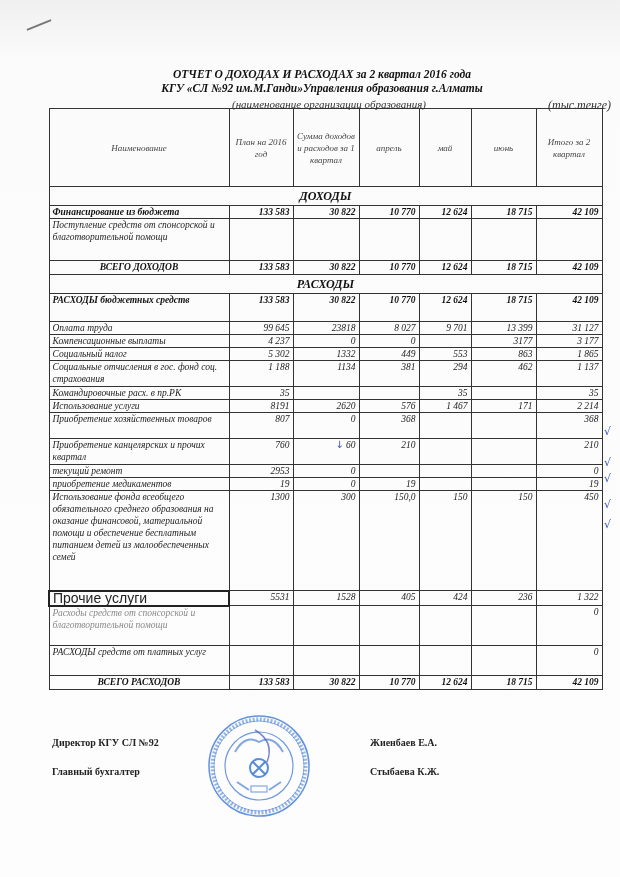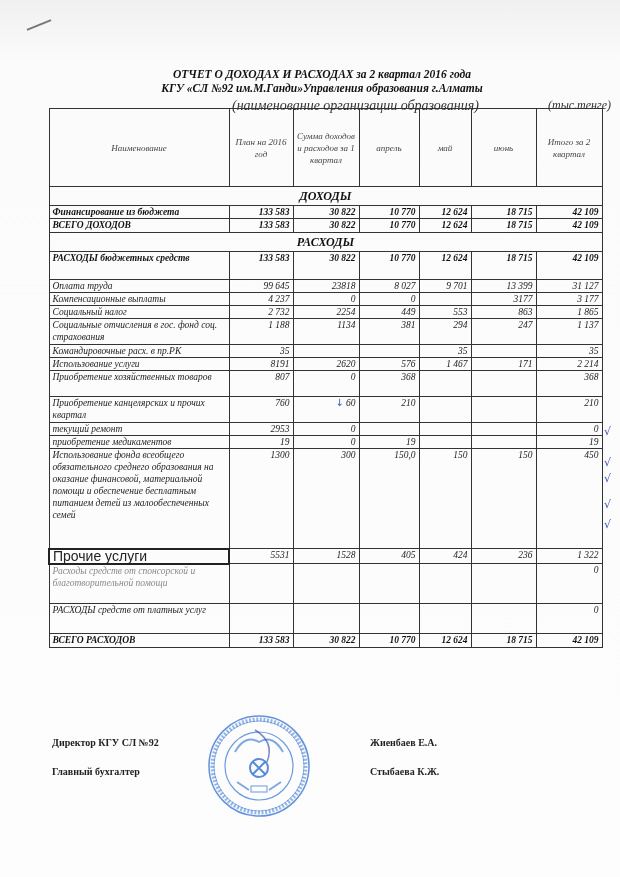--- a/index.html
+++ b/index.html
@@ -19,21 +19,21 @@
     }
     .title1, .title2 {
       position: absolute; left: 0; width: 620px; text-align: center;
       font-family: "Liberation Serif", serif; font-style: italic; font-weight: bold;
       font-size: 11.5px; color: #111;
     }
     .title1 { top: 68px; left: 12px; }
     .title2 { top: 82px; left: 12px; }
     .subcap {
       position: absolute; top: 98px; left: 232px;
-      font-family: "Liberation Serif", serif; font-style: italic; font-size: 14px; color: #333;
+      font-family: "Liberation Serif", serif; font-style: italic; font-size: 11px; color: #333;
     }
     .units {
       position: absolute; top: 98px; left: 548px;
       font-family: "Liberation Serif", serif; font-style: italic; font-size: 12px; color: #333;
     }
     table.report {
       position: absolute; left: 48px; top: 108px;
       border-collapse: collapse; table-layout: fixed; width: 553px;
       font-family: "Liberation Serif", serif; font-style: italic; font-size: 9.5px; color: #222;
     }
@@ -44,21 +44,21 @@
     table.report th {
       font-weight: normal; text-align: center; vertical-align: middle; color: #444; font-size: 9px;
     }
     td.num { text-align: right; }
     td.name { text-align: left; }
     tr.section td {
       text-align: center; font-weight: bold; font-size: 12px; border-left: 1px solid #333; border-right: 1px solid #333;
       height: 18px; vertical-align: middle; color: #111;
     }
     tr.bold td { font-weight: bold; color: #111; }
-    tr.total td.name { }
+    tr.total td.name { text-align: center; }
     td.faded { color: #888; }
     td.plain { font-style: normal; font-family: Liberation Sans, sans-serif; font-size: 14px; }
     td.bottom { vertical-align: bottom; }
     .check {
       position: absolute; font-family: "DejaVu Sans", sans-serif; font-size: 11px; color: #3b56b8;
     }
     .sig {
       position: absolute; font-family: "Liberation Serif", serif; font-weight: bold; font-size: 10px; color: #222;
     }
     .stamp {
@@ -101,20 +101,29 @@
   </tr>
   <tr class="bold" style="height:13px">
     <td class="name">Финансирование из бюджета</td>
     <td class="num">133 583</td>
     <td class="num">30 822</td>
     <td class="num">10 770</td>
     <td class="num">12 624</td>
     <td class="num">18 715</td>
     <td class="num">42 109</td>
   </tr>
+  <tr style="height:42px">
+    <td class="name">Поступление средств от спонсорской и благотворительной помощи</td>
+    <td class="num"></td>
+    <td class="num"></td>
+    <td class="num"></td>
+    <td class="num"></td>
+    <td class="num"></td>
+    <td class="num"></td>
+  </tr>
   <tr class="bold total" style="height:14px">
     <td class="name">ВСЕГО ДОХОДОВ</td>
     <td class="num">133 583</td>
     <td class="num">30 822</td>
     <td class="num">10 770</td>
     <td class="num">12 624</td>
     <td class="num">18 715</td>
     <td class="num">42 109</td>
   </tr>
   <tr class="section">
@@ -142,34 +151,34 @@
     <td class="name">Компенсационные выплаты</td>
     <td class="num">4 237</td>
     <td class="num">0</td>
     <td class="num">0</td>
     <td class="num"></td>
     <td class="num">3177</td>
     <td class="num">3 177</td>
   </tr>
   <tr style="height:12px">
     <td class="name">Социальный налог</td>
-    <td class="num">2 732</td>
-    <td class="num">2254</td>
+    <td class="num">5 302</td>
+    <td class="num">1332</td>
     <td class="num">449</td>
     <td class="num">553</td>
     <td class="num">863</td>
     <td class="num">1 865</td>
   </tr>
   <tr style="height:26px">
     <td class="name">Социальные отчисления в гос. фонд соц. страхования</td>
     <td class="num">1 188</td>
     <td class="num">1134</td>
     <td class="num">381</td>
     <td class="num">294</td>
-    <td class="num">247</td>
+    <td class="num">462</td>
     <td class="num bottom">1 137</td>
   </tr>
   <tr style="height:12px">
     <td class="name">Командировочные расх. в пр.РК</td>
     <td class="num">35</td>
     <td class="num"></td>
     <td class="num"></td>
     <td class="num">35</td>
     <td class="num"></td>
     <td class="num">35</td>

